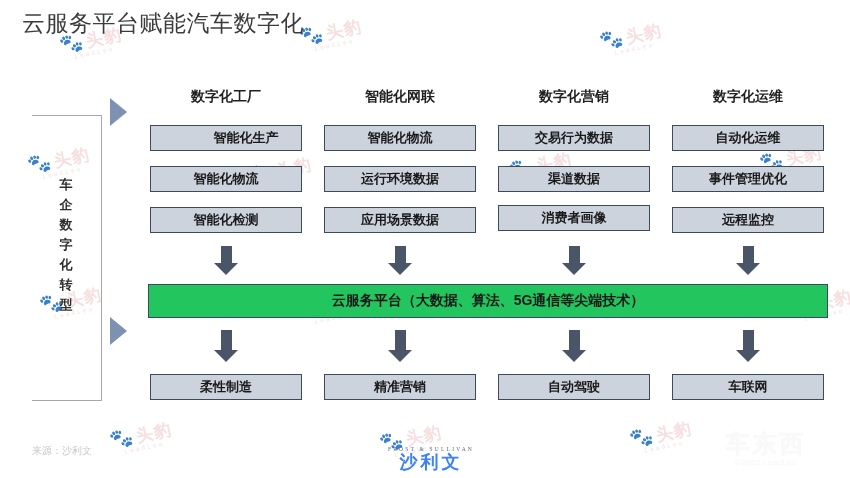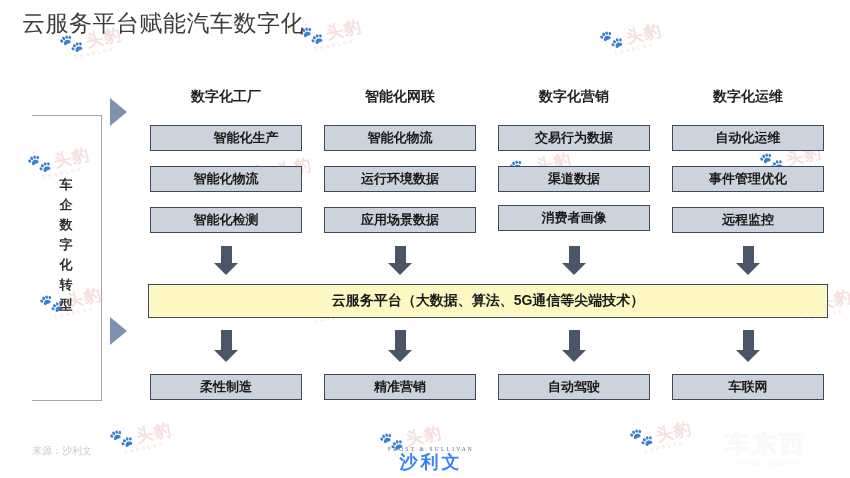--- a/index.html
+++ b/index.html
@@ -141,21 +141,21 @@
     border-left: 12px solid transparent;
     border-right: 12px solid transparent;
     border-top: 12px solid #4a5568;
   }
 
   
   .platform {
     position: absolute;
     left: 148px; top: 284px;
     width: 680px; height: 34px;
-    background: #fef9c3;
+    background: #22c55e;
     border: 1px solid #3d4a5c;
     display: flex;
     align-items: center;
     justify-content: center;
     font-size: 14px;
     font-weight: bold;
     color: #1a1a1a;
     z-index: 5;
     white-space: nowrap;
   }

